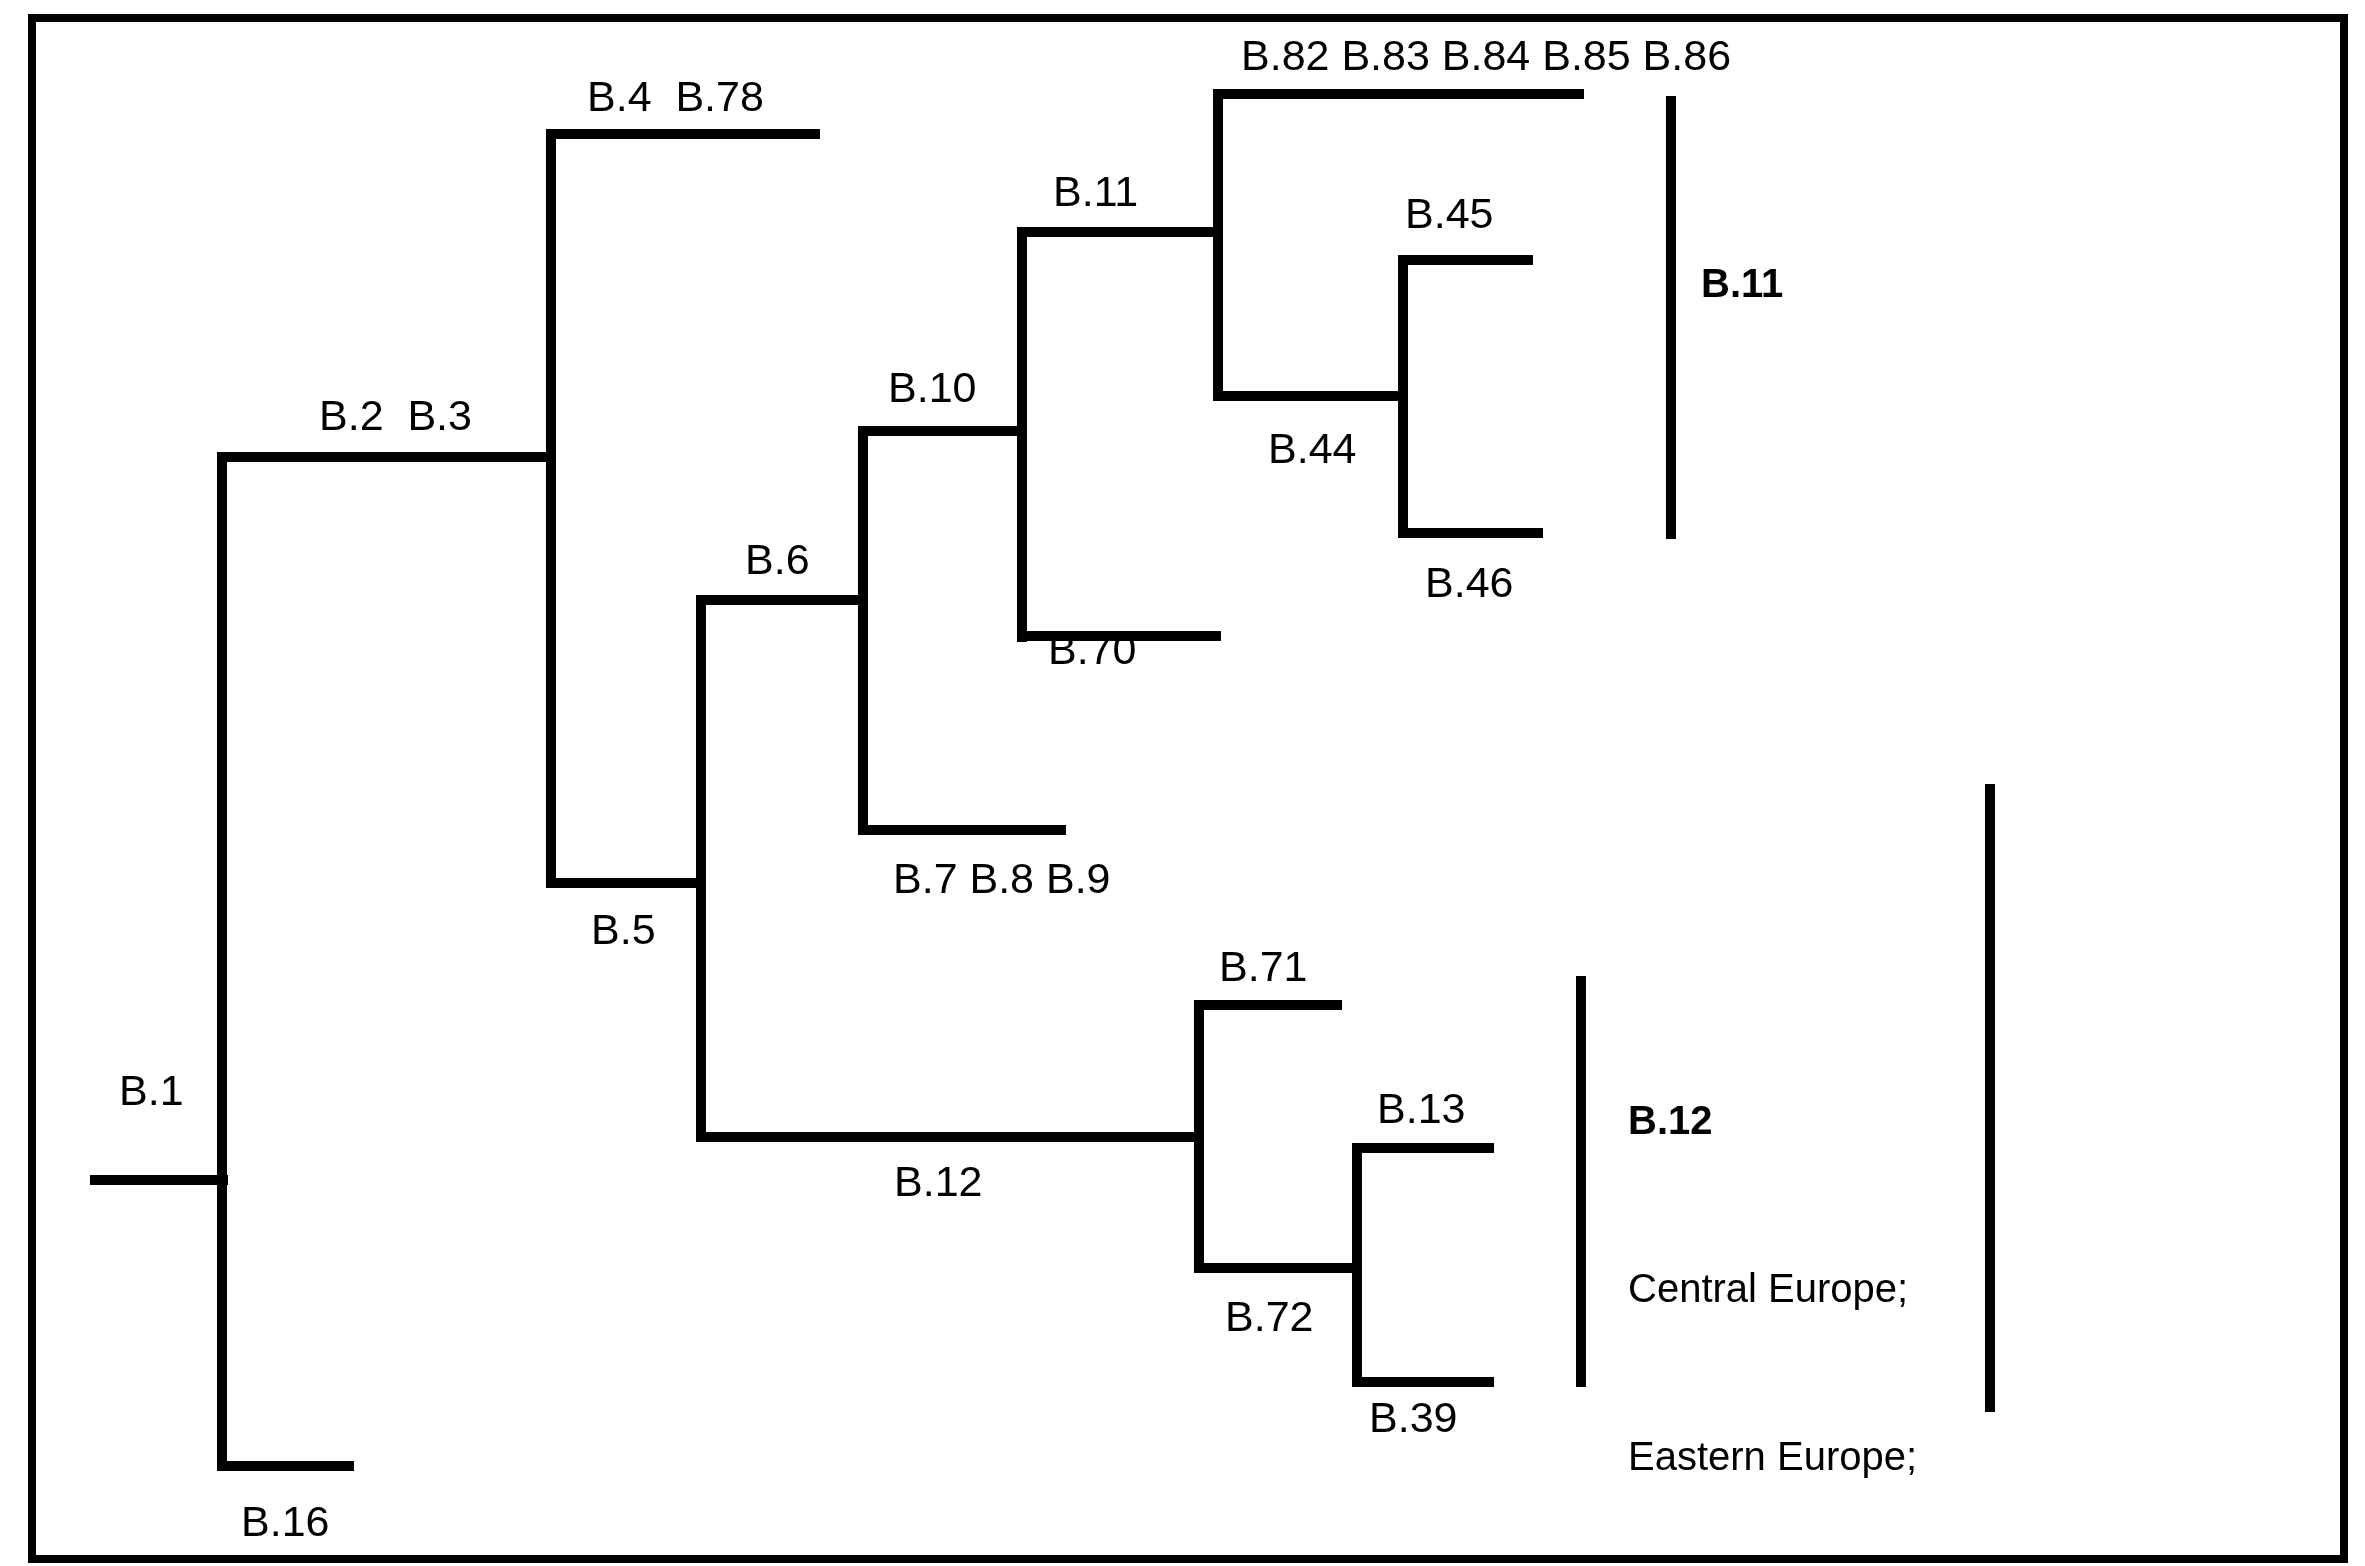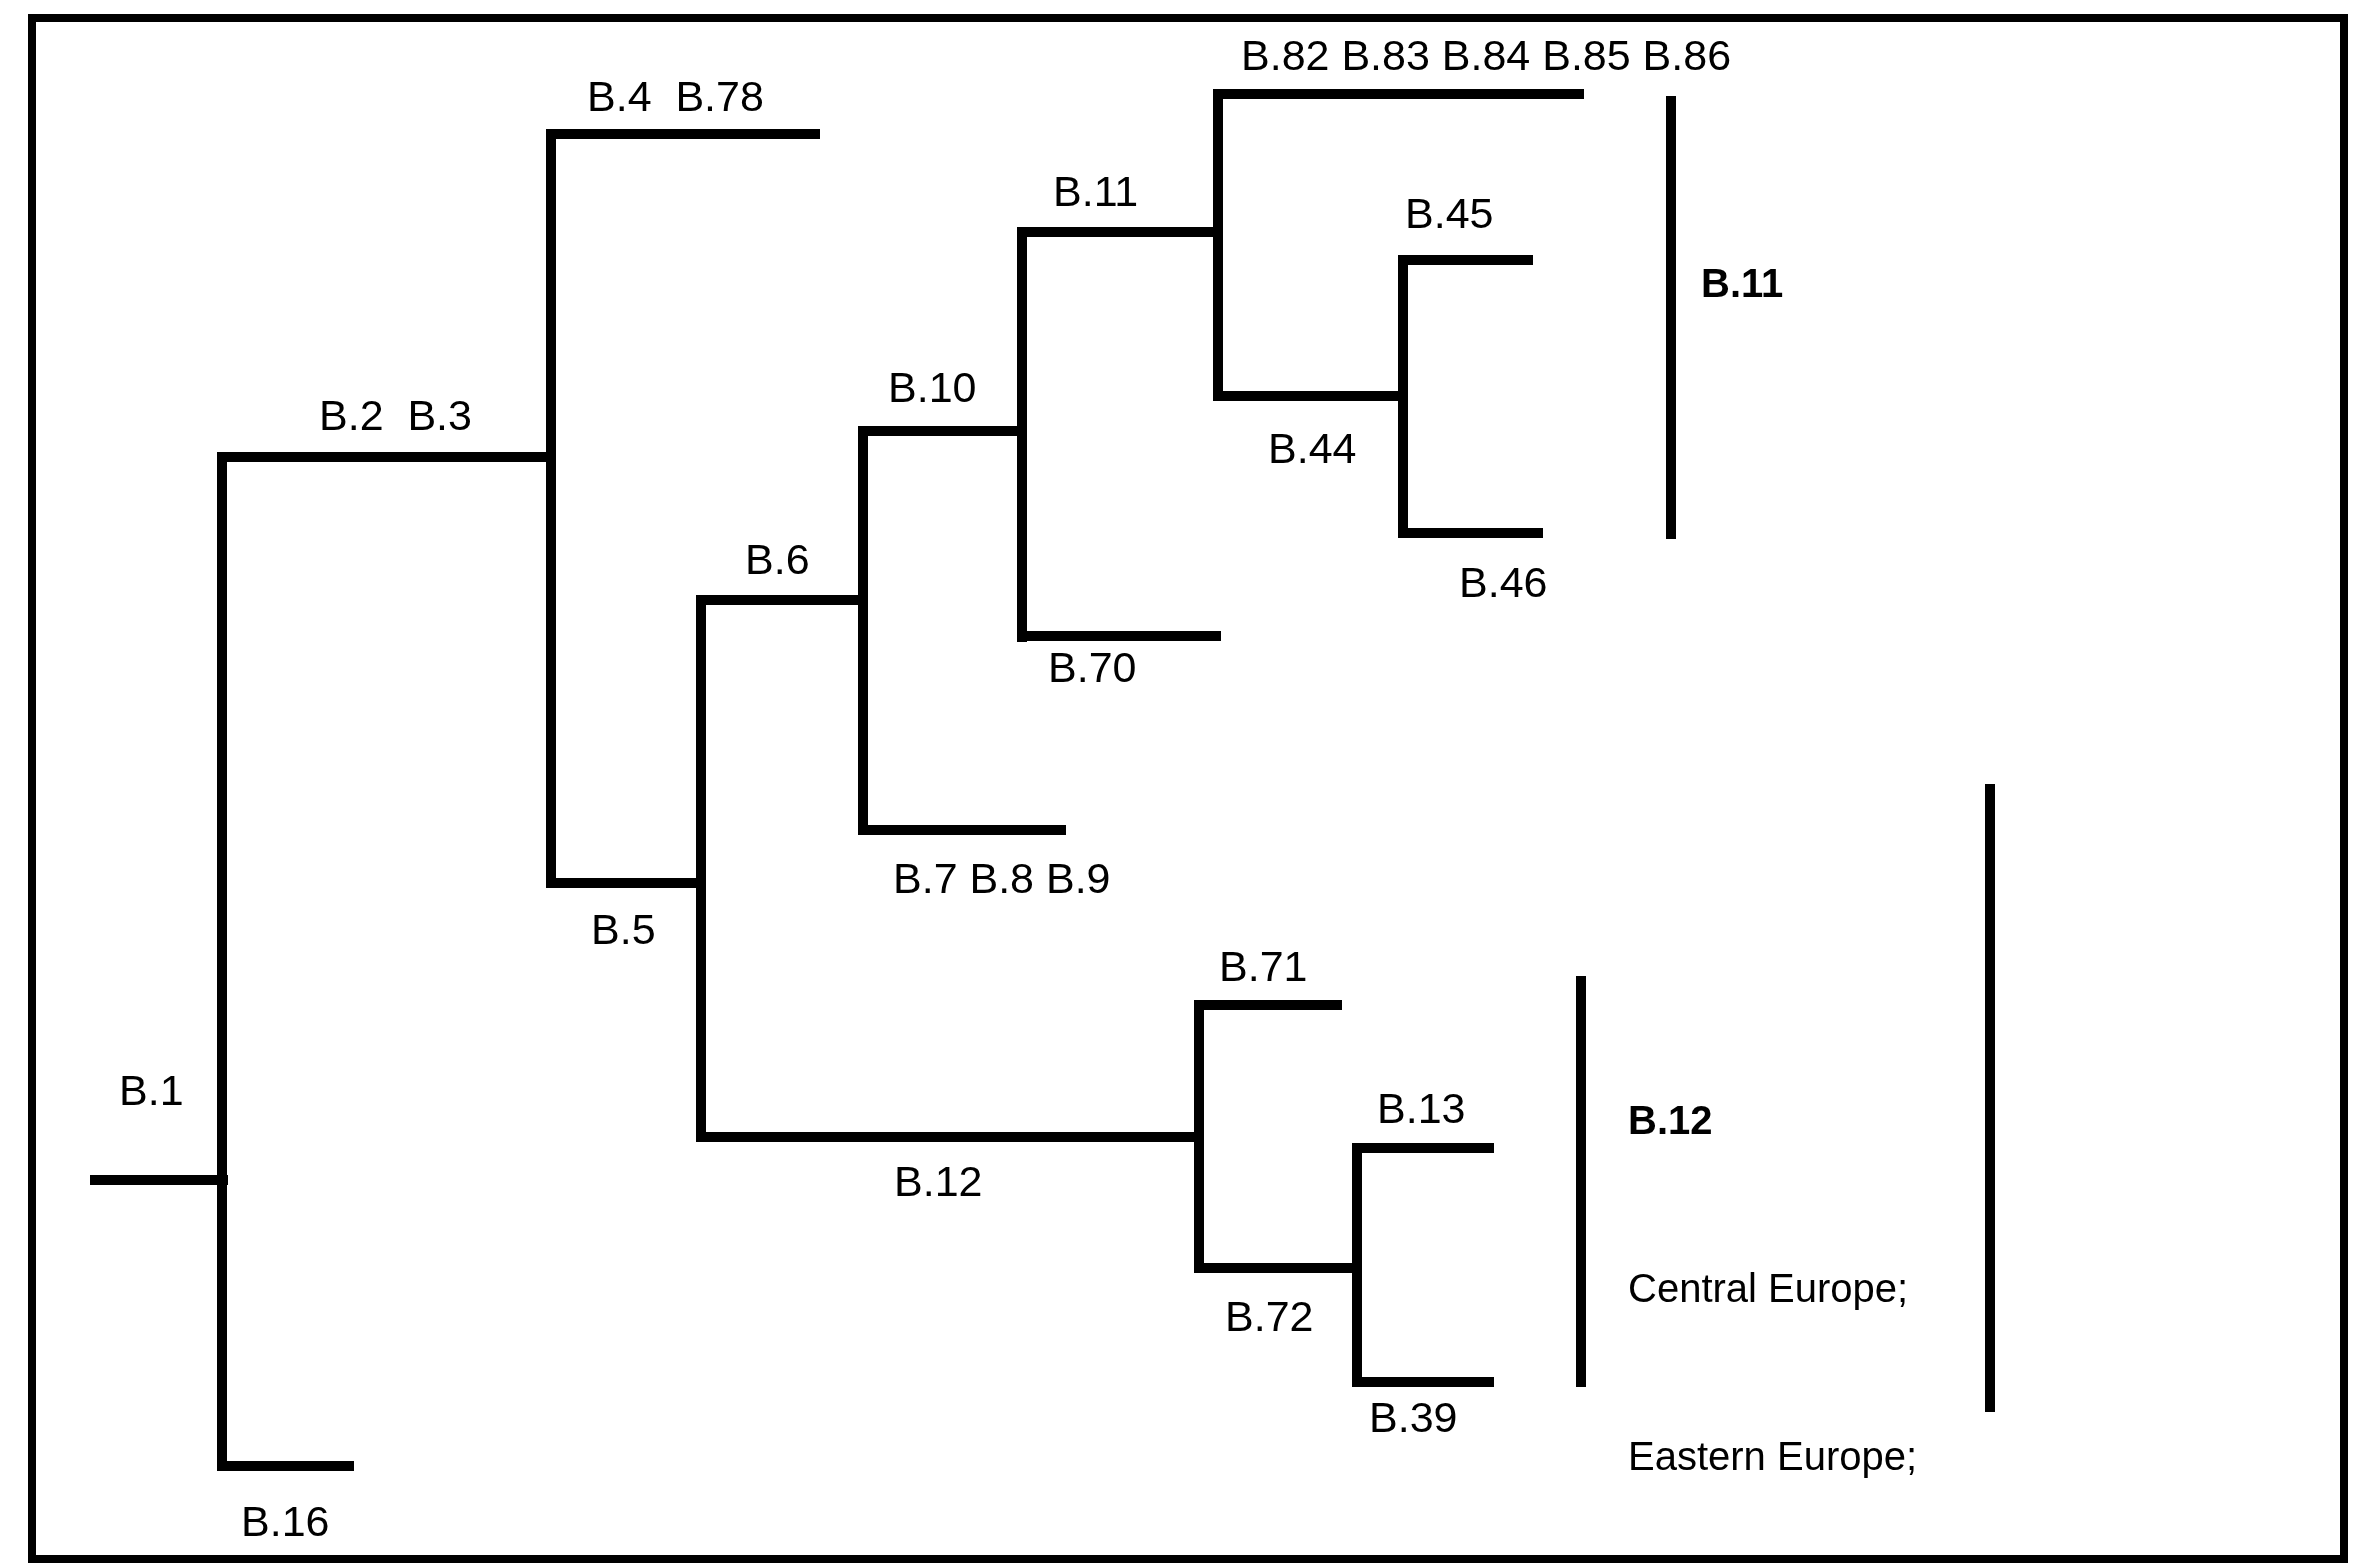--- a/index.html
+++ b/index.html
@@ -81,22 +81,22 @@
   <div class="lbl" style="left:119px;top:1068px">B.1</div>
   <div class="lbl" style="left:319px;top:393px">B.2  B.3</div>
   <div class="lbl" style="left:587px;top:74px">B.4  B.78</div>
   <div class="lbl" style="left:591px;top:907px">B.5</div>
   <div class="lbl" style="left:745px;top:537px">B.6</div>
   <div class="lbl" style="left:888px;top:365px">B.10</div>
   <div class="lbl" style="left:1053px;top:169px">B.11</div>
   <div class="lbl" style="left:1241px;top:33px">B.82 B.83 B.84 B.85 B.86</div>
   <div class="lbl" style="left:1268px;top:426px">B.44</div>
   <div class="lbl" style="left:1405px;top:191px">B.45</div>
-  <div class="lbl" style="left:1459px;top:560px">B.46</div>
-  <div class="lbl" style="left:1048px;top:645px">B.70</div>
+  <div class="lbl" style="left:1425px;top:560px">B.46</div>
+  <div class="lbl" style="left:1048px;top:627px">B.70</div>
   <div class="lbl" style="left:893px;top:856px">B.7 B.8 B.9</div>
   <div class="lbl" style="left:894px;top:1159px">B.12</div>
   <div class="lbl" style="left:1219px;top:944px">B.71</div>
   <div class="lbl" style="left:1377px;top:1086px">B.13</div>
   <div class="lbl" style="left:1225px;top:1294px">B.72</div>
   <div class="lbl" style="left:1369px;top:1395px">B.39</div>
   <div class="lbl" style="left:241px;top:1499px">B.16</div>
 
   <div class="ann" style="left:1701px;top:143px">
     <div class="b">B.11</div>

